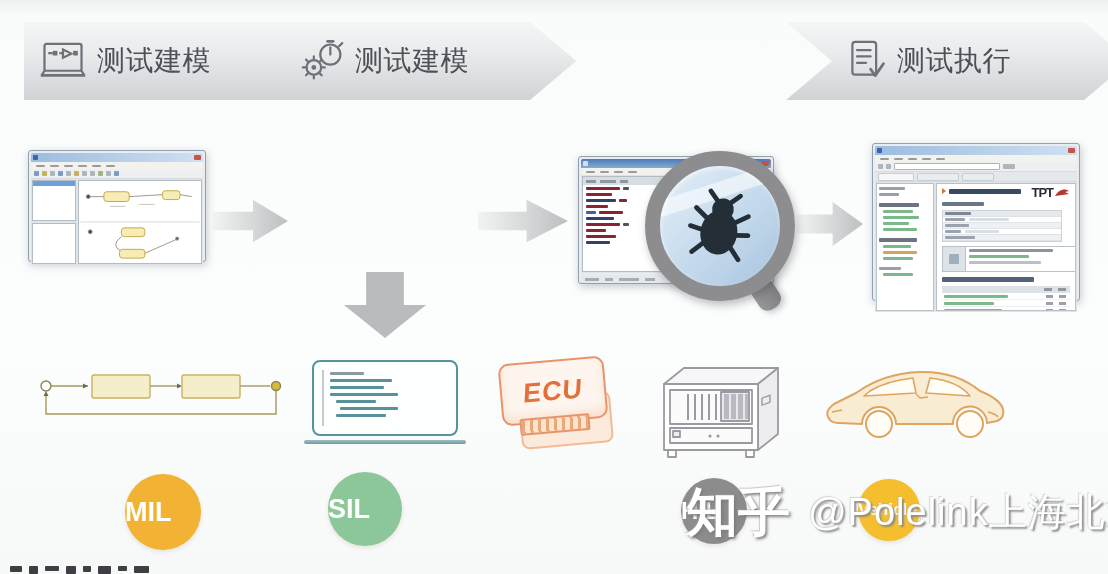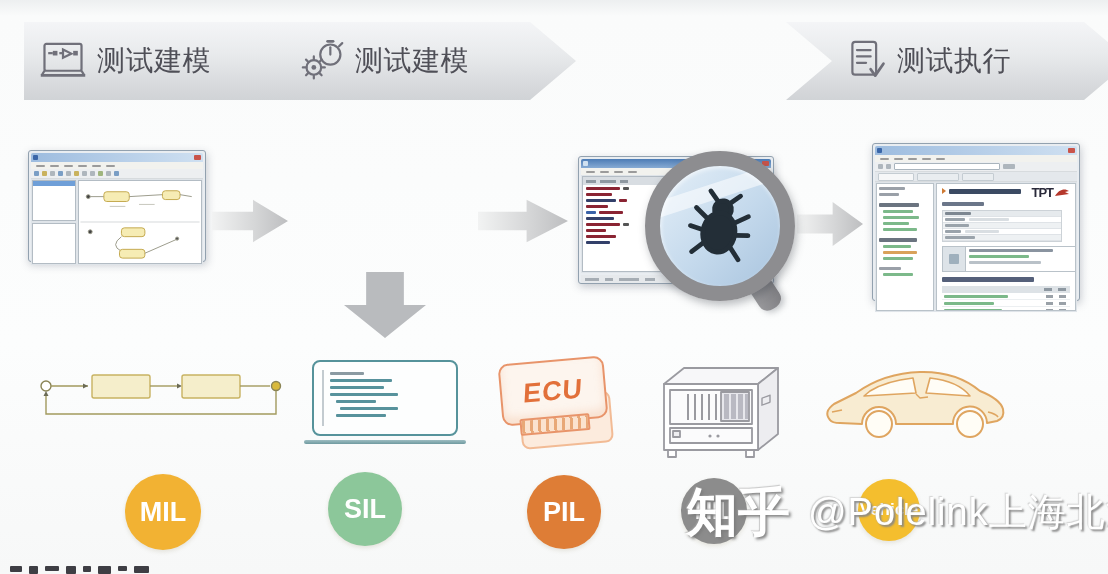--- a/index.html
+++ b/index.html
@@ -93,21 +93,21 @@
   .gutter{width:2px;background:#c3cbd0;height:100%;}
   .code-lines{display:flex;flex-direction:column;gap:4px;padding-top:2px;}
   .code-lines i{display:block;height:3px;border-radius:1px;background:#57929c;}
   .ecu-wrap{position:absolute;left:494px;top:354px;width:120px;height:98px;}
   .ecu-back{position:absolute;left:26px;top:40px;width:88px;height:48px;background:#fcebdd;border:2px solid #f2bb95;border-radius:8px;transform:rotate(-5deg);}
   .ecu-top{position:absolute;left:6px;top:6px;width:102px;height:58px;background:#fdf5ee;border:2px solid #e8946a;border-radius:10px;transform:rotate(-5deg);
     display:flex;align-items:center;justify-content:center;box-shadow:inset 0 -6px 8px rgba(240,185,150,.35);}
   .ecu-top span{color:#e2703a;font-size:27px;font-weight:700;transform:skewX(-8deg);letter-spacing:1px;}
   .ecu-port{position:absolute;left:26px;top:62px;width:66px;height:13px;background:#fbe3cf;border:2px solid #e8946a;border-radius:2px;transform:rotate(-5deg);
     background-image:repeating-linear-gradient(90deg,#e8a877 0 3px,#fbe3cf 3px 8px);}
-  .level-circle{position:absolute;border-radius:50%;display:flex;align-items:center;justify-content:center;
+  .level-circle{position:absolute;border-radius:50%;display:flex;align-items:center;
     color:#fff;font-weight:700;z-index:5;box-shadow:0 2px 4px rgba(120,110,60,.15);}
   
   .watermark{position:absolute;left:686px;top:486px;display:flex;align-items:center;gap:18px;color:#fff;z-index:30;white-space:nowrap;}
   .wm-logo{font-size:52px;font-weight:700;line-height:1;
     text-shadow:2px 2px 3px rgba(125,125,125,.95),-1px -1px 1px rgba(165,165,165,.55);}
   .wm-text{font-size:38px;letter-spacing:1px;line-height:1;
     text-shadow:2px 2px 2px rgba(135,135,135,.95),-1px -1px 1px rgba(175,175,175,.5);}
   .clipped-caption{position:absolute;left:10px;top:566px;display:flex;gap:7px;align-items:flex-start;}
   .clipped-caption i{display:block;background:#3e3e44;border-radius:1px;}
 </style>
@@ -512,23 +512,20 @@
       <path d="M98 38 l4 4 l8 -1" fill="none" stroke-width="1.4"></path>
     </g>
   </svg>
 
   <div class="level-circle" style="left: 125px; top: 474px; width: 76px; height: 76px; font-size: 27px; background-color: rgb(242, 178, 51);">
     <span>MIL</span>
   </div>
   <div class="level-circle" style="left: 328px; top: 472px; width: 74px; height: 74px; font-size: 27px; background-color: rgb(140, 199, 154);">
     <span>SIL</span>
   </div>
-  <div class="level-circle" style="left: 527px; top: 475px; width: 74px; height: 74px; font-size: 27px; background-color: rgb(222, 125, 54);">
-    <span>PIL</span>
-  </div>
   <div class="level-circle" style="left: 858px; top: 479px; width: 62px; height: 62px; font-size: 17px; background-color: rgb(244, 190, 46);">
     <span>Vehicle</span>
   </div>
   <div class="level-circle" style="left: 681px; top: 478px; width: 66px; height: 66px; font-size: 24px; background-color: rgb(140, 140, 140);">
     <span>HIL</span>
   </div>
 
   <div class="watermark">
     <span class="wm-logo">知乎</span>
     <span class="wm-text">@Polelink上海北汇...</span>

